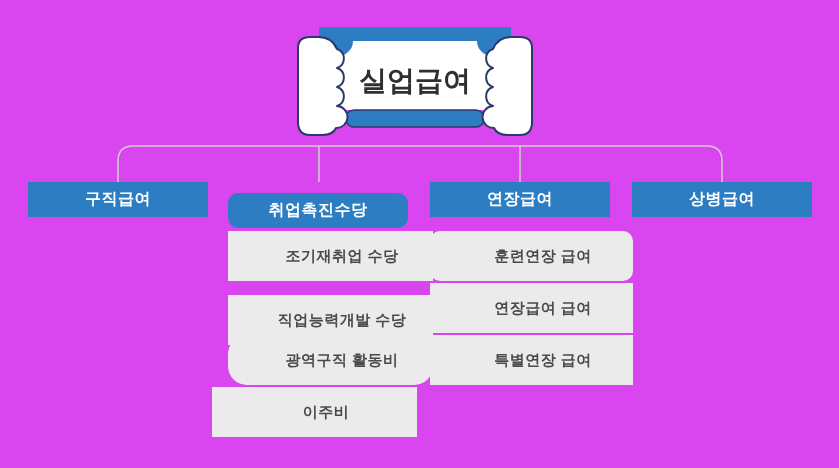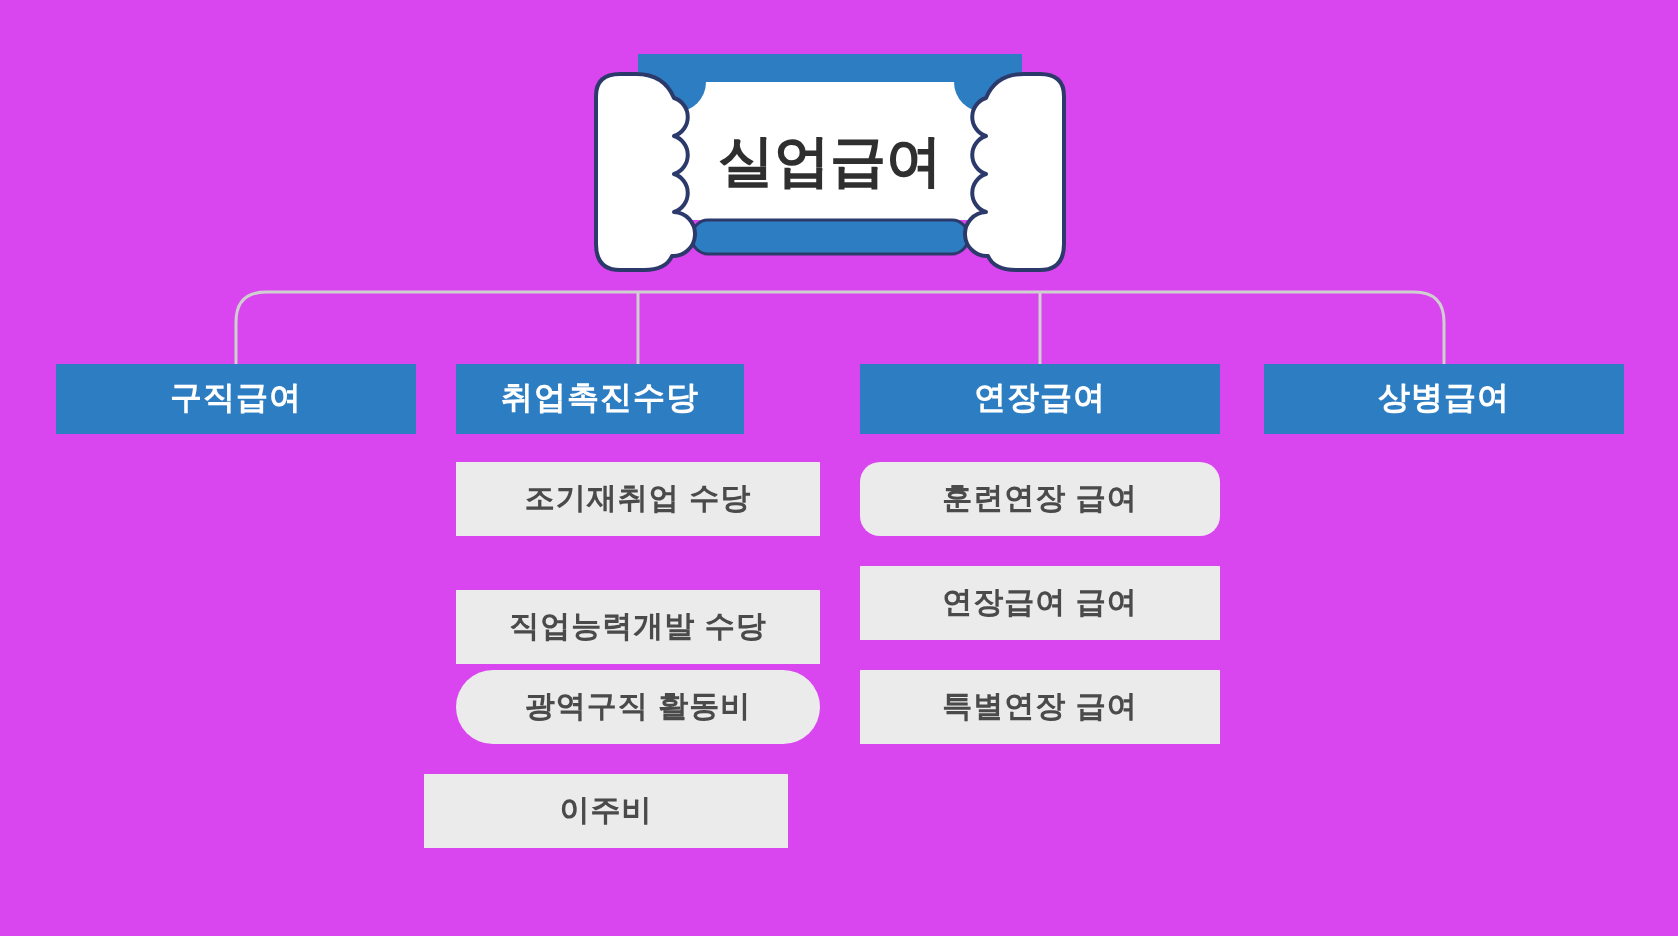--- a/index.html
+++ b/index.html
@@ -30,29 +30,30 @@
     color: #ffffff;
     font-size: 16px;
     font-weight: 700;
     display: flex;
     align-items: center;
     justify-content: center;
     letter-spacing: 0.5px;
   }
   .sub-box {
     position: absolute;
-    height: 37px;
+    height: 50px;
     background: #ebebeb;
     color: #4a4a4a;
     font-size: 15px;
     font-weight: 700;
     display: flex;
     align-items: center;
     justify-content: center;
     letter-spacing: 0.5px;
+    padding-left: 23px;
   }
 </style>
 </head>
 <body>
 
 <div class="stage">
 
   <svg class="art" viewBox="0 0 839 468" xmlns="http://www.w3.org/2000/svg">
 
     <g stroke="#cfcfcf" stroke-width="1.5" fill="none">
@@ -86,21 +87,21 @@
                A10 10 0 0 0 337 87
                A10 10 0 0 0 337 68
                A10 10 0 0 0 337 49
                Q332 37 318 37 Z" transform="matrix(-1 0 0 1 830 0)" fill="#ffffff" stroke="#2c3a6b" stroke-width="2" stroke-linejoin="round"></path>
 
       <text x="415" y="90" text-anchor="middle" class="banner-title-svg">실업급여</text>
     </g>
   </svg>
 
   <div class="main-box" style="left:28px;  top:182px; width:180px;">구직급여</div>
-  <div class="main-box" style="left:228px; top:182px; width:144px;">취업촉진수당</div>
+  <div class="main-box" style="left:228px; top:193px; width:180px;border-radius:10px;">취업촉진수당</div>
   <div class="main-box" style="left:430px; top:182px; width:180px;">연장급여</div>
   <div class="main-box" style="left:632px; top:182px; width:180px;">상병급여</div>
 
   <div class="sub-box" style="left:228px; top:231px; width:182px;">조기재취업 수당</div>
   <div class="sub-box" style="left:228px; top:295px; width:182px;">직업능력개발 수당</div>
   <div class="sub-box" style="left:228px; top:335px; width:182px;border-radius:19px;">광역구직 활동비</div>
   <div class="sub-box" style="left:212px; top:387px; width:182px;">이주비</div>
 
   <div class="sub-box" style="left:430px; top:231px; width:180px;border-radius:10px;">훈련연장 급여</div>
   <div class="sub-box" style="left:430px; top:283px; width:180px;">연장급여 급여</div>

